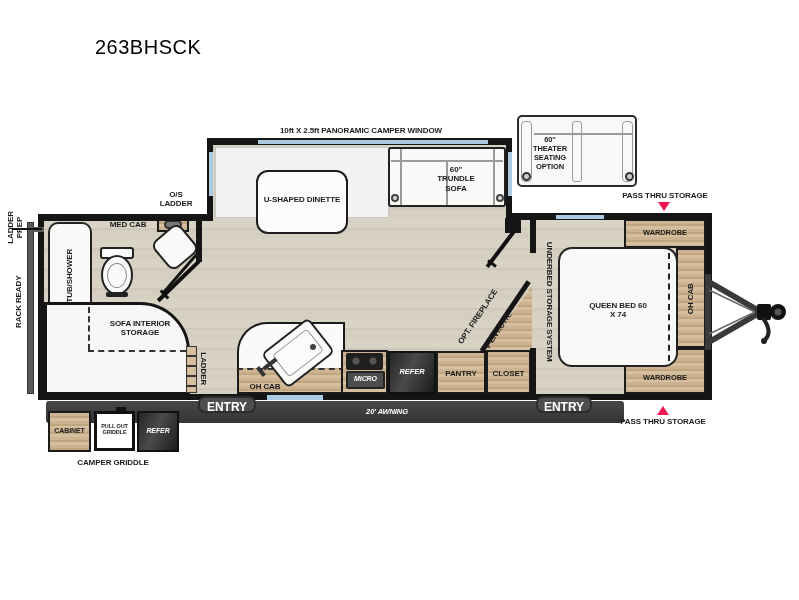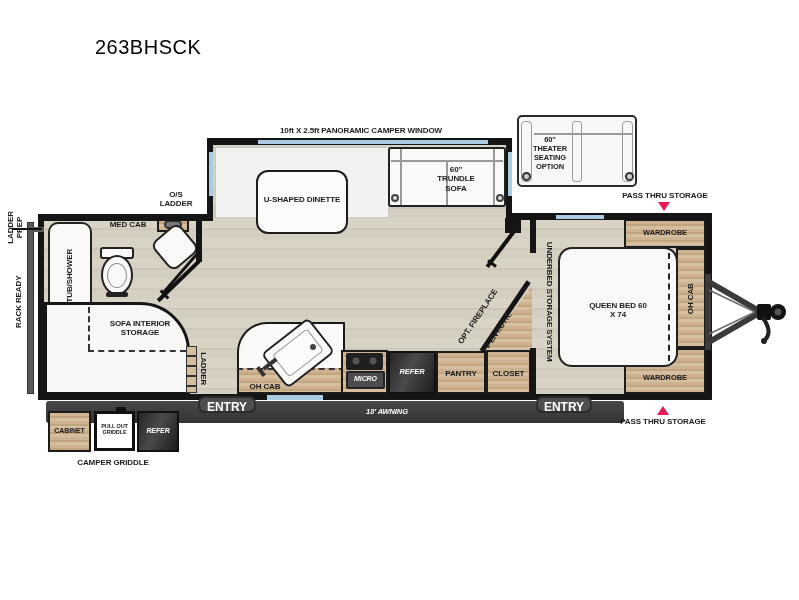--- a/index.html
+++ b/index.html
@@ -126,21 +126,21 @@
   <div class="abs" style="left:478px;top:247px;width:45px;height:3.5px;background:#111;transform:rotate(-53deg);"></div>
   <div class="abs" style="left:487px;top:262px;width:10px;height:3px;background:#111;transform:rotate(37deg);"></div>
 
   <div class="abs win" style="left:258px;top:140px;width:230px;height:4px;"></div>
   <div class="abs win" style="left:208.5px;top:152px;width:4px;height:44px;"></div>
   <div class="abs win" style="left:507.5px;top:152px;width:4px;height:44px;"></div>
   <div class="abs win" style="left:556px;top:215px;width:48px;height:4px;"></div>
   <div class="abs win" style="left:267px;top:395px;width:56px;height:4.5px;"></div>
 
   <div class="abs" style="left:46px;top:401px;width:578px;height:22px;background:linear-gradient(#474747,#343434);border-radius:3px;"></div>
-  <div class="lbl wlbl nw" style="left:322px;top:408px;width:130px;font-size:7.5px;">18' AWNING</div>
+  <div class="lbl wlbl nw" style="left:322px;top:408px;width:130px;font-size:7.5px;">20' AWNING</div>
   <div class="badge" style="left:198px;top:396px;width:58px;height:17px;">
     <span class="abs" style="left:0;top:2px;width:54px;">ENTRY</span>
   </div>
   <div class="badge" style="left:536px;top:396px;width:56px;height:17px;">
     <span class="abs" style="left:0;top:2px;width:52px;">ENTRY</span>
   </div>
 
   <div class="lbl nw" style="left:231px;top:126px;width:260px;">10ft X 2.5ft PANORAMIC CAMPER WINDOW</div>
   <div class="lbl" style="left:152px;top:190px;width:48px;">O/S LADDER</div>
   <div class="lbl nw" style="left:104px;top:220px;width:48px;">MED CAB</div>

